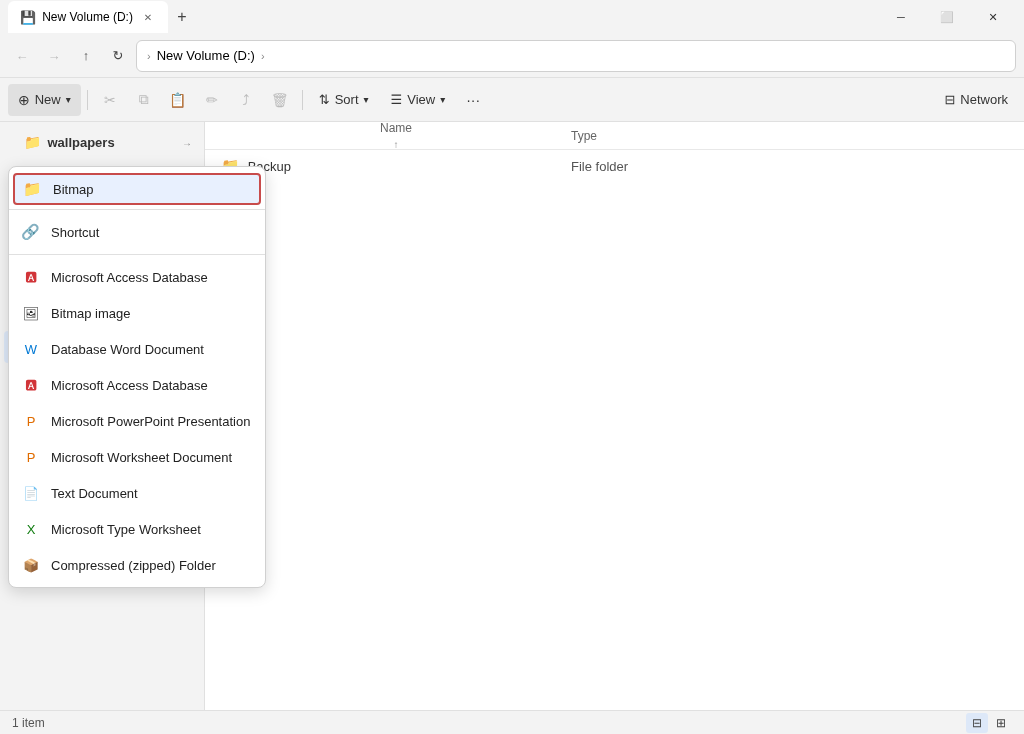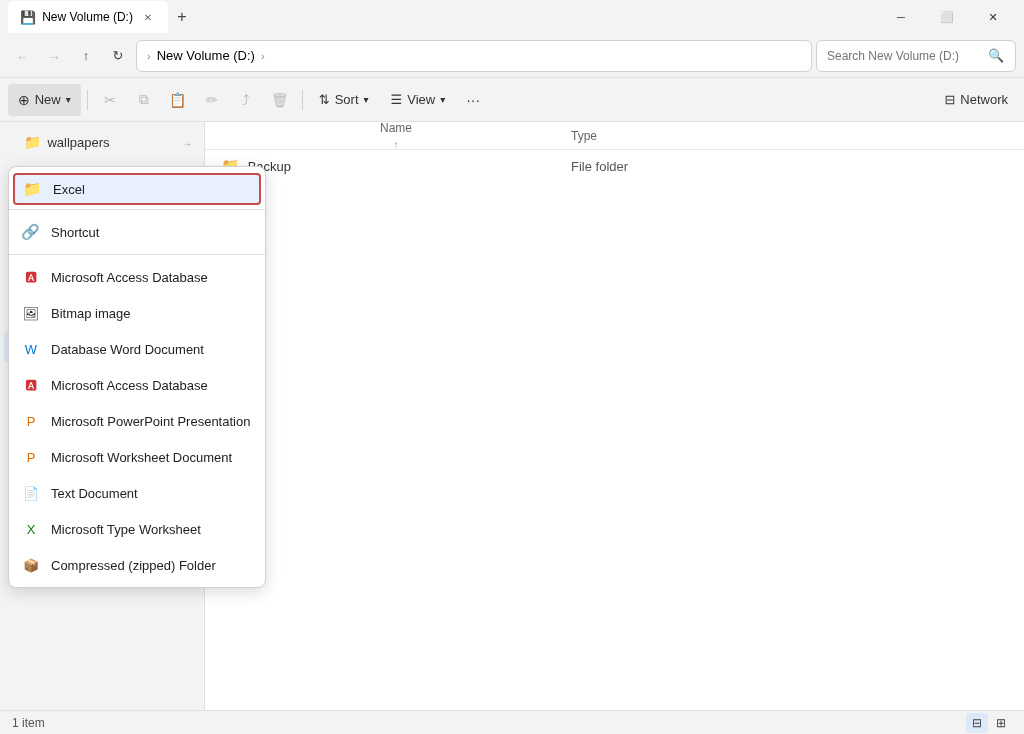--- a/index.html
+++ b/index.html
@@ -214,21 +214,21 @@
       cursor: pointer;
       border-radius: 4px;
       margin: 0 4px;
       gap: 6px;
       font-size: 13px;
       color: #333;
       position: relative;
     }
     .sidebar-item.active { background: #dde8f8; }
     .sidebar-item .item-icon { font-size: 14px; flex-shrink: 0; }
-    .sidebar-item .item-label { flex: 1; overflow: hidden; text-overflow: ellipsis; white-space: nowrap; }
+    .sidebar-item .item-label { flex: 1; overflow: hidden; text-overflow: ellipsis; white-space: nowrap; font-weight: bold; }
     .sidebar-item .pin-icon { font-size: 10px; color: #888; margin-left: auto; }
     .sidebar-item .expand-arrow { font-size: 9px; color: #666; margin-right: 2px; }
     .sidebar-divider { height: 1px; background: #d0d0d0; margin: 6px 8px; }
 
     
     .file-area {
       flex: 1;
       background: white;
       overflow: auto;
       position: relative;
@@ -353,24 +353,20 @@
 
 <div class="address-bar">
   <div class="nav-btn disabled">←</div>
   <div class="nav-btn disabled">→</div>
   <div class="nav-btn">↑</div>
   <div class="nav-btn">↻</div>
   <div class="address-path">
     <span style="color:#888; font-size:11px;">›</span>
     <span>New Volume (D:)</span>
     <span style="color:#888; font-size:11px;">›</span>
-  </div>
-  <div class="search-box">
-    <input type="text" placeholder="Search New Volume (D:)" style="">
-    <span style="color:#888; font-size:13px;">🔍</span>
   </div>
 </div>
 
 <div class="toolbar">
   <button class="tool-btn active">
     <span style="font-size:14px;">⊕</span>
     <span>New</span>
     <span style="font-size:10px;">▾</span>
   </button>
   <div class="tool-separator"></div>
@@ -397,21 +393,21 @@
     <span>Network</span>
   </div>
 </div>
 
 <div class="main">
 
   <div class="dropdown-menu">
 
     <div class="menu-item highlighted">
       <span class="mi-icon folder-icon">📁</span>
-      <span>Excel</span>
+      <span>Bitmap</span>
     </div>
     <div class="menu-separator"></div>
     <div class="menu-item">
       <span class="mi-icon icon-gray">🔗</span>
       <span>Shortcut</span>
     </div>
     <div class="menu-separator"></div>
     <div class="menu-item">
       <span class="mi-icon icon-red" style="font-size:13px;">🅰</span>
       <span>Microsoft Access Database</span>

